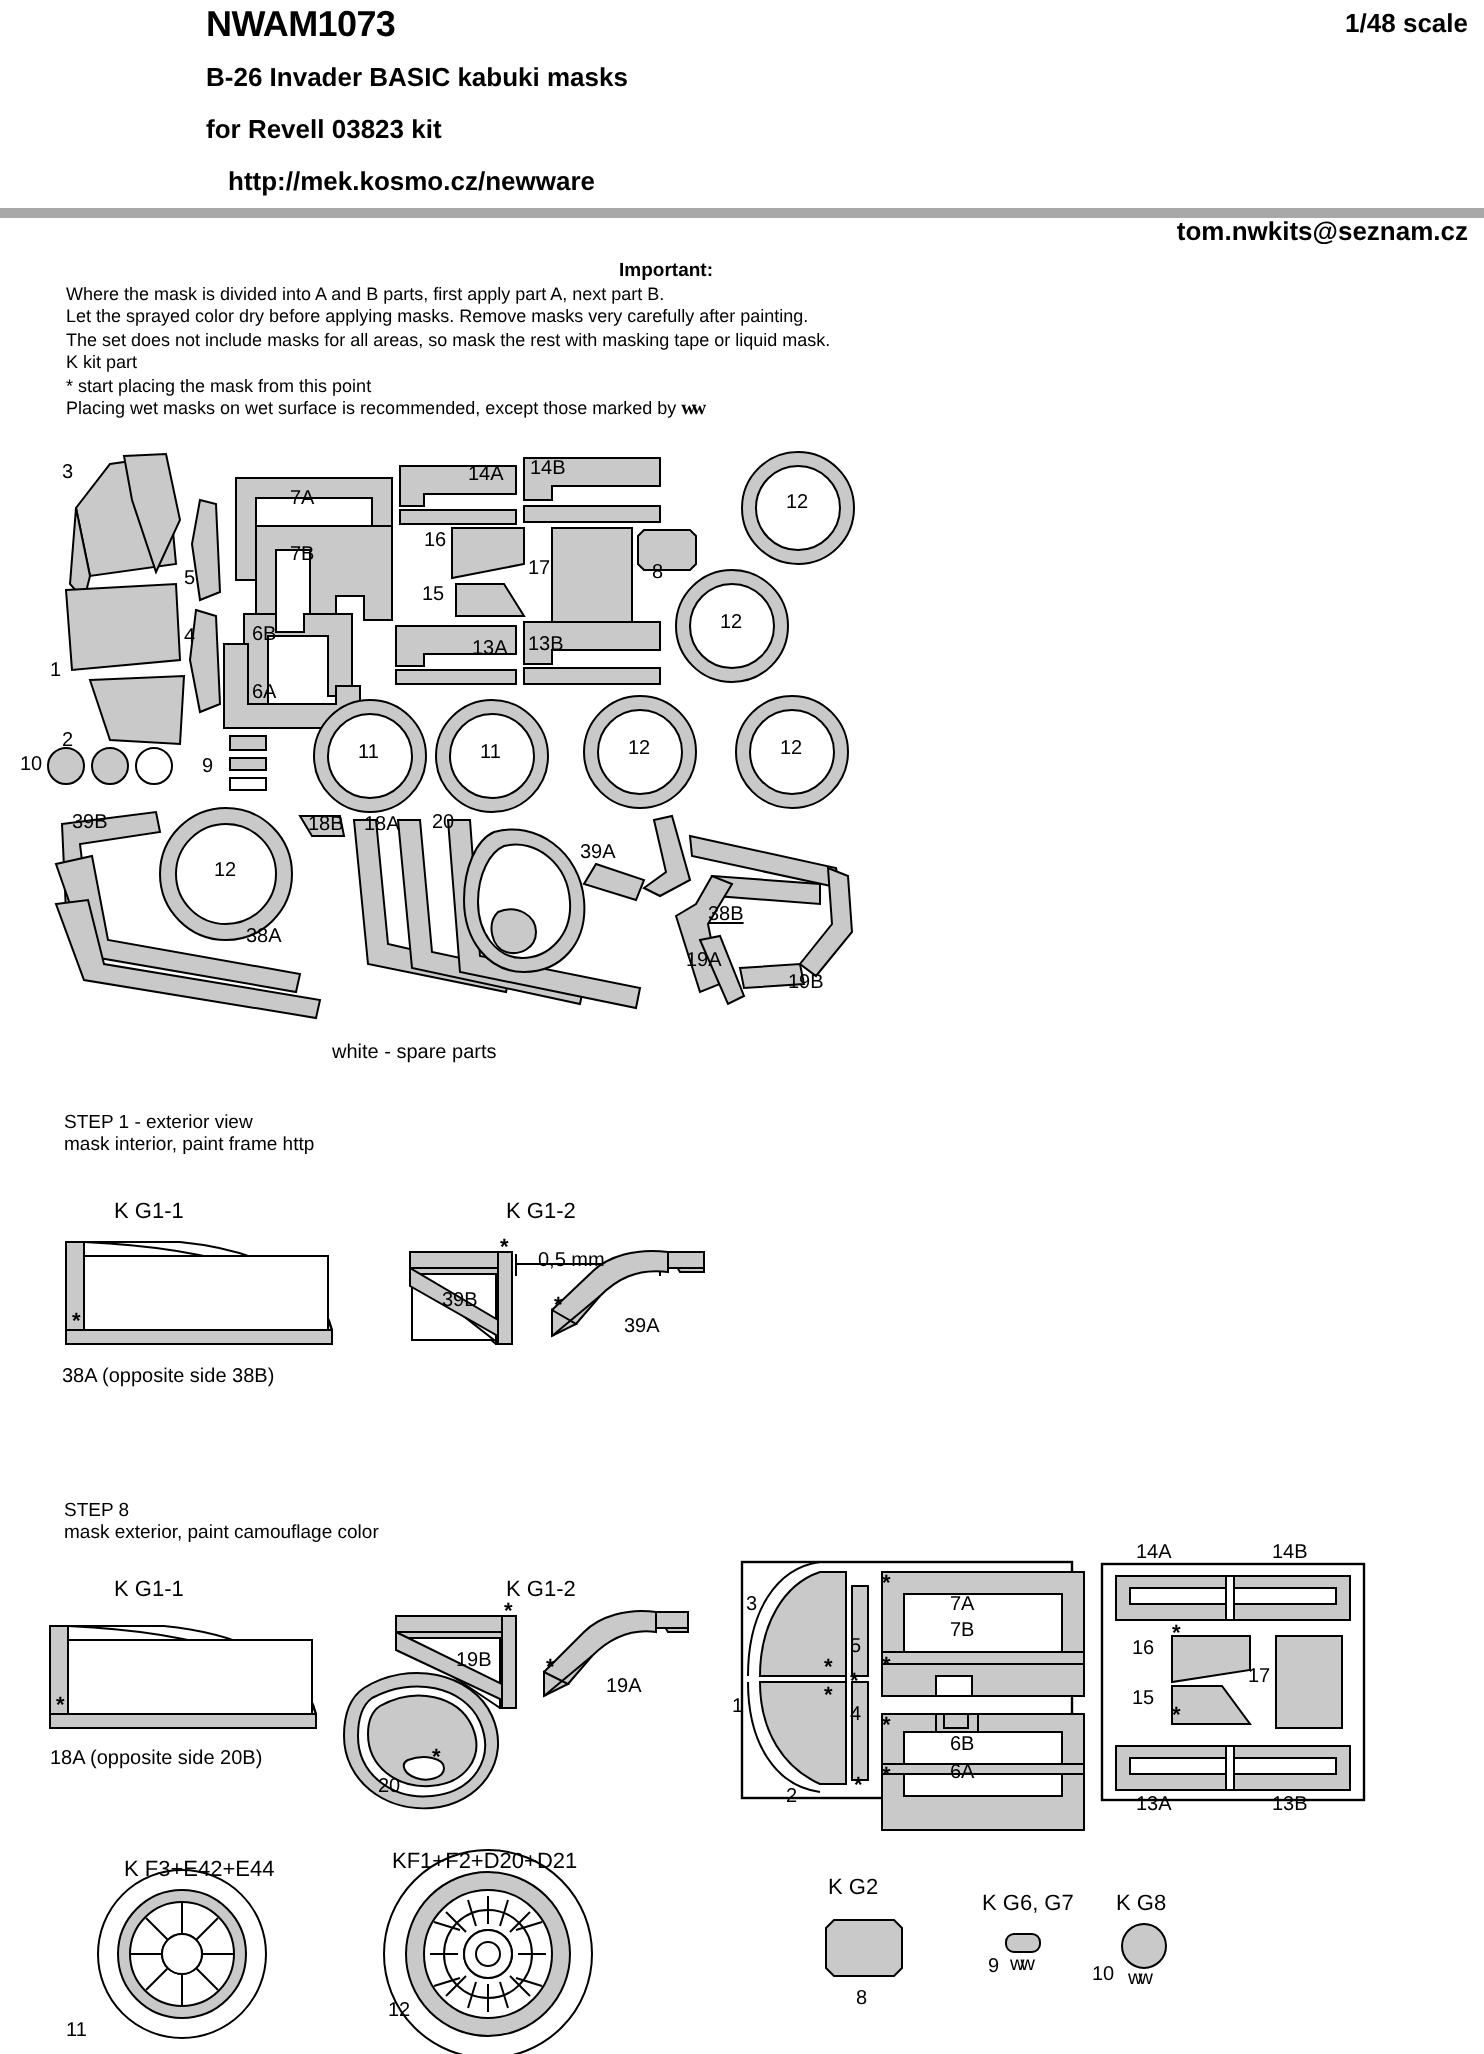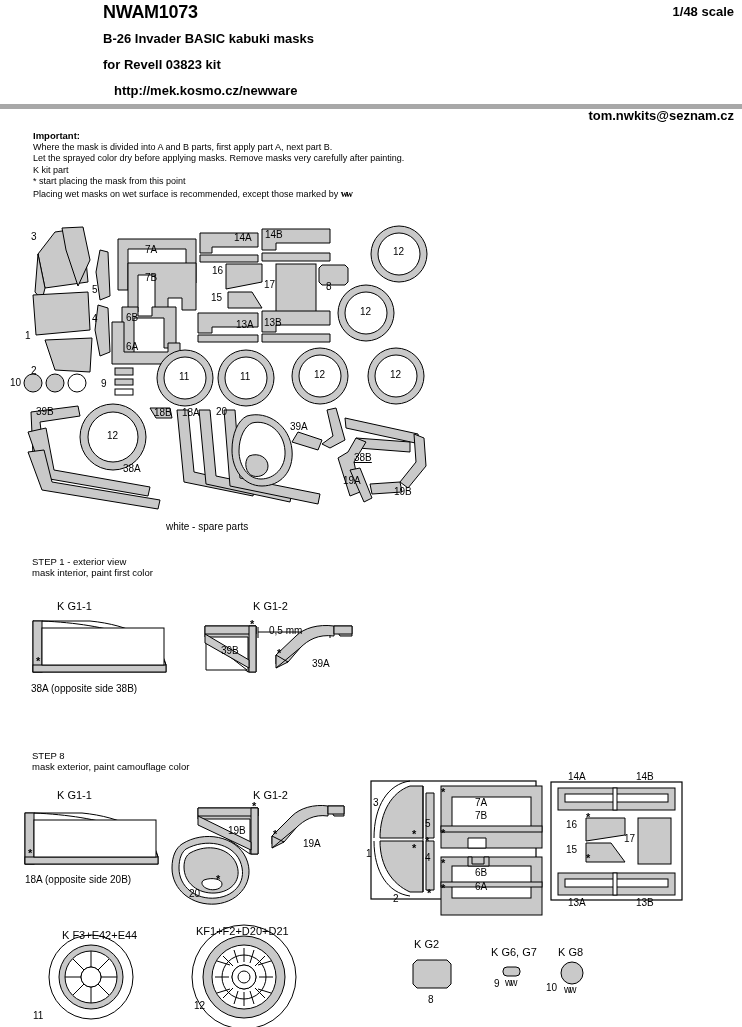--- a/index.html
+++ b/index.html
@@ -114,20 +114,21 @@
 
   
   #important {
     position: absolute;
     left: 33px; top: 130px;
     width: 600px;
   }
   #important .imp-title {
     font: bold 9.5px "Liberation Sans", sans-serif;
     margin-bottom: 1px;
+    text-align: center;
   }
   #important .imp-line {
     font: 9px "Liberation Sans", sans-serif;
     line-height: 11.4px;
     white-space: nowrap;
   }
   .wet-glyph {
     font: bold 10px "Liberation Serif", serif;
     letter-spacing: -2px;
   }
@@ -184,20 +185,21 @@
     <div class="hdr-l2">for Revell 03823 kit</div>
     <div class="hdr-l3">http://mek.kosmo.cz/newware</div>
     <div class="hdr-mail">tom.nwkits@seznam.cz</div>
   </div>
   <div id="hdr-rule"></div>
 
   <div id="important">
     <div class="imp-title">Important:</div>
     <div class="imp-line">Where the mask is divided into A and B parts, first apply part A, next part B.</div>
     <div class="imp-line">Let the sprayed color dry before applying masks. Remove masks very carefully after painting.</div>
+    <div class="imp-line">The set does not include masks for all areas, so mask the rest with masking tape or liquid mask.</div>
     <div class="imp-line">K kit part</div>
     <div class="imp-line">* start placing the mask from this point</div>
     <div class="imp-line"><span>Placing wet masks on wet surface is recommended, except those marked by </span><span class="wet-glyph">ww</span></div>
   </div>
 
   <svg class="canvas" width="742" height="1027" style="pointer-events:none">
     <defs>
       <style>
         .m  { fill:#c9c9c9; stroke:#000; stroke-width:1; }
         .w  { fill:#ffffff; stroke:#000; stroke-width:1; }
@@ -459,21 +461,21 @@
 
     <div class="lbl" style="left:123px; top:463px;">38A</div>
     <div class="lbl" style="left:343px; top:475px;">19A</div>
     <div class="lbl" style="left:394px; top:486px;">19B</div>
 
     <div class="spare" style="left:166px; top:521px;">white - spare parts</div>
   </div>
 
   <div>
     <div class="cap" style="left:32px; top:556px;">STEP 1 - exterior view</div>
-    <div class="cap" style="left:32px; top:567px;">mask interior, paint first color</div>
+    <div class="cap" style="left:32px; top:567px;">mask interior, paint frame http</div>
     <div class="kg" style="left:57px; top:600px;">K G1-1</div>
     <div class="kg" style="left:253px; top:600px;">K G1-2</div>
     <div class="lbl" style="left:31px; top:683px;">38A (opposite side 38B)</div>
     <div class="dim" style="left:269px; top:625px;">0,5 mm</div>
     <div class="lbl" style="left:221px; top:645px;">39B</div>
     <div class="lbl" style="left:312px; top:658px;">39A</div>
     <div class="star" style="left:36px;  top:658px;">*</div>
     <div class="star" style="left:250px; top:621px;">*</div>
     <div class="star" style="left:277px; top:650px;">*</div>
   </div>

